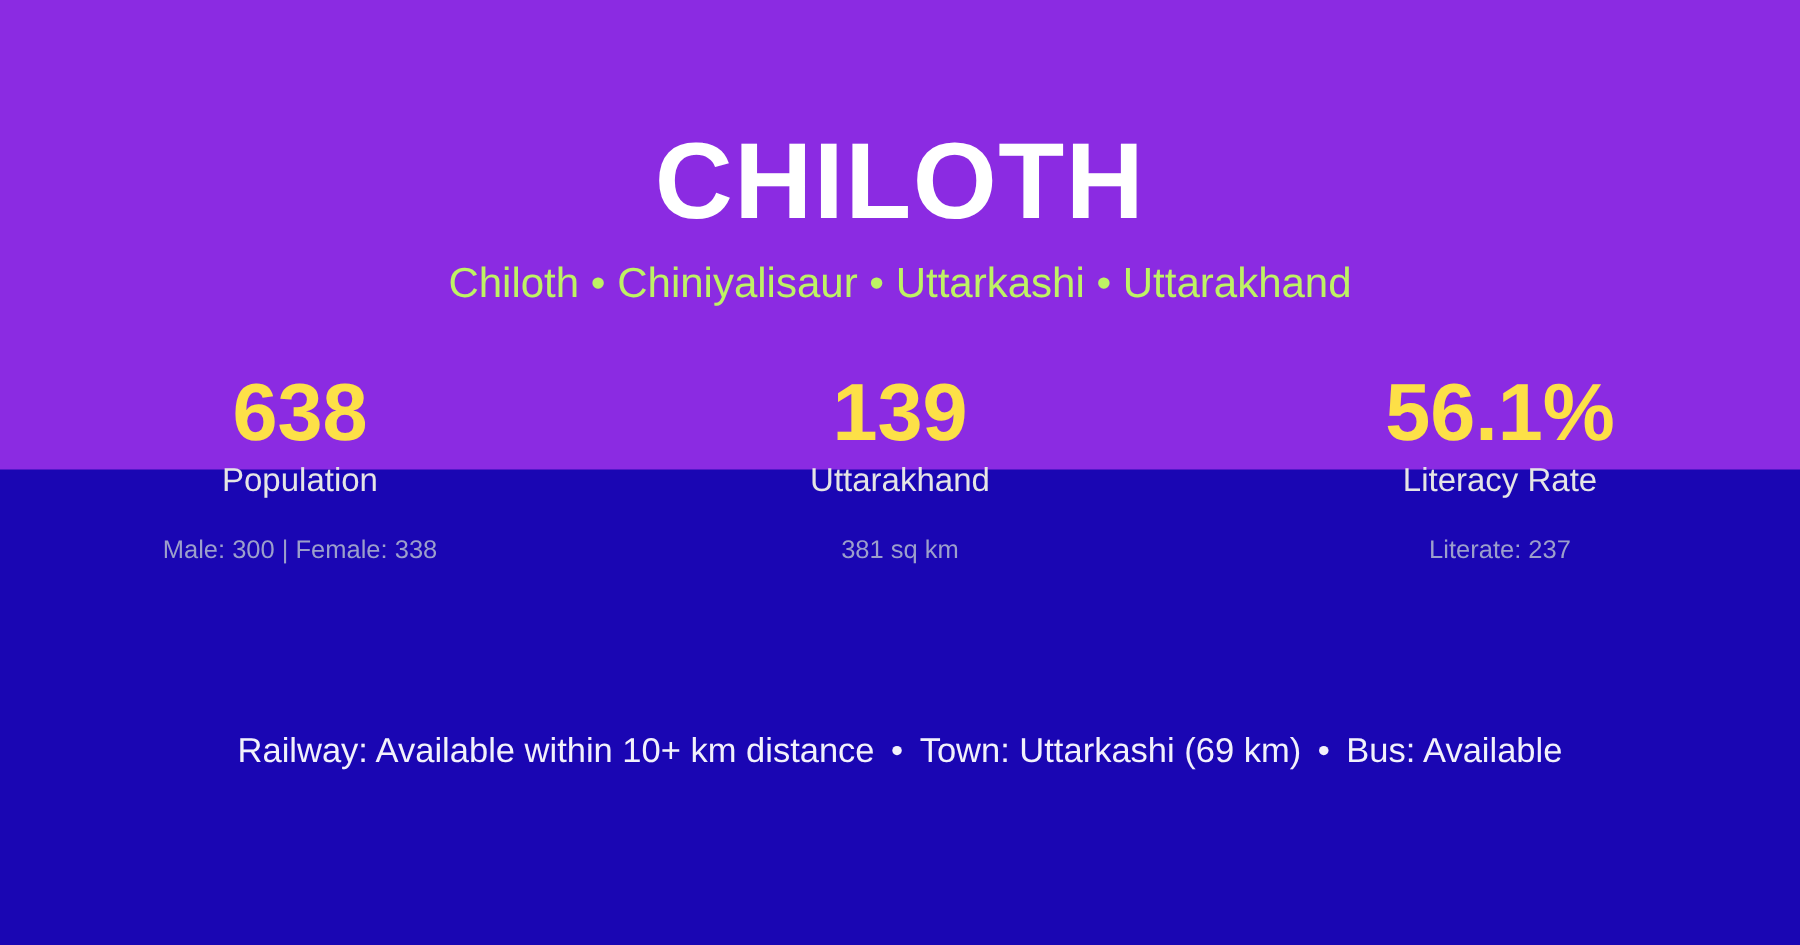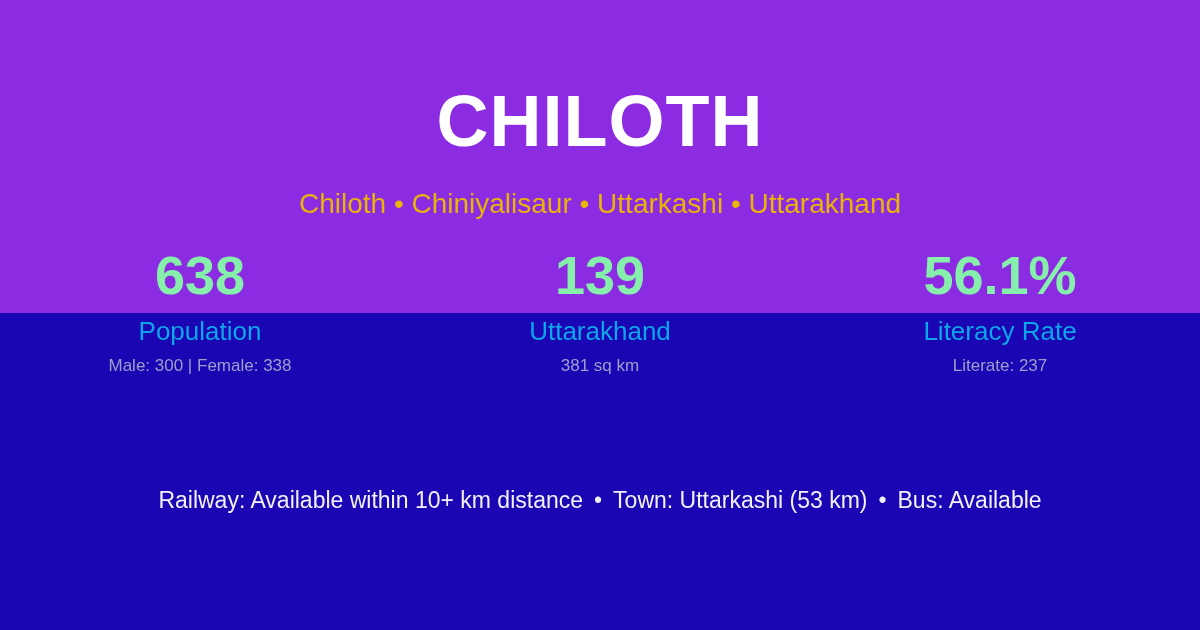--- a/index.html
+++ b/index.html
@@ -51,24 +51,24 @@
     font-size:72px;
     font-weight:bold;
     color:#FFFFFF;
     letter-spacing:1px;
     line-height:74px;
     text-align:center;
     white-space:nowrap;
   }
 
   .village-breadcrumb {
-    margin-top:29px;
+    margin-top:14px;
     font-size:28px;
     font-weight:normal;
-    color:#eab308;
+    color:#bef264;
     line-height:34px;
     text-align:center;
     white-space:nowrap;
   }
 
   
   .stats-row {
     position:absolute;
     top:246px; left:0;
     width:1200px;
@@ -79,39 +79,39 @@
   .stat-col {
     flex:1 1 0;
     display:flex;
     flex-direction:column;
     align-items:center;
   }
 
   .stat-value {
     font-size:54px;
     font-weight:bold;
-    color:#86efac;
+    color:#fde047;
     line-height:58px;
     height:58px;
     display:flex;
     align-items:center;
     white-space:nowrap;
   }
 
   .stat-label {
-    margin-top:12px;
-    font-size:26px;
+    margin-top:1px;
+    font-size:22px;
     font-weight:normal;
-    color:#0ea5e9;
+    color:#e5e5e5;
     line-height:30px;
     white-space:nowrap;
   }
 
   .stat-sub {
-    margin-top:9px;
+    margin-top:21px;
     font-size:17px;
     font-weight:normal;
     color:#9C9FCB;
     line-height:21px;
     white-space:nowrap;
   }
 
   
   .amenities {
     position:absolute;
@@ -188,17 +188,17 @@
 
     <div class="stat-col">
       <div class="stat-value">56.1%</div>
       <div class="stat-label">Literacy Rate</div>
       <div class="stat-sub">Literate: 237</div>
     </div>
 
   </div>
 
   <div class="amenities">
-    <span>Railway: Available within 10+ km distance</span><span class="sep">•</span><span>Town: Uttarkashi (53 km)</span><span class="sep">•</span><span>Bus: Available</span>
+    <span>Railway: Available within 10+ km distance</span><span class="sep">•</span><span>Town: Uttarkashi (69 km)</span><span class="sep">•</span><span>Bus: Available</span>
   </div>
 
 
 </div>
 
 </body></html>

